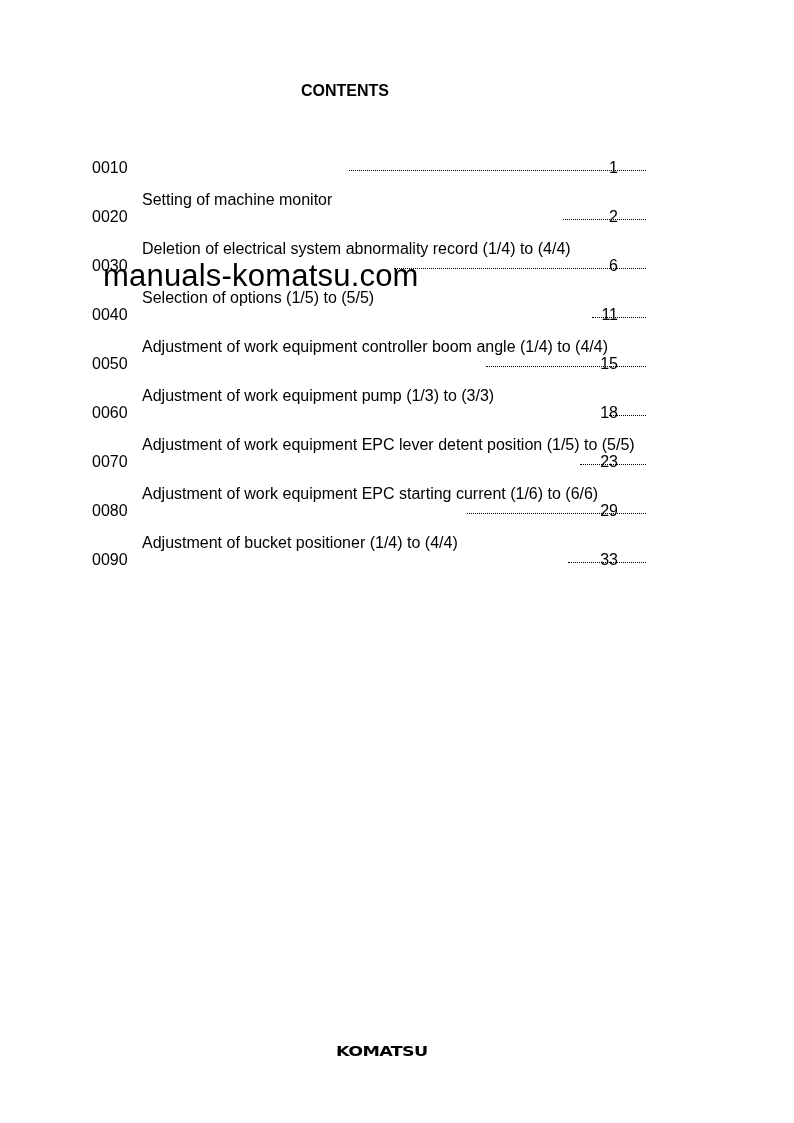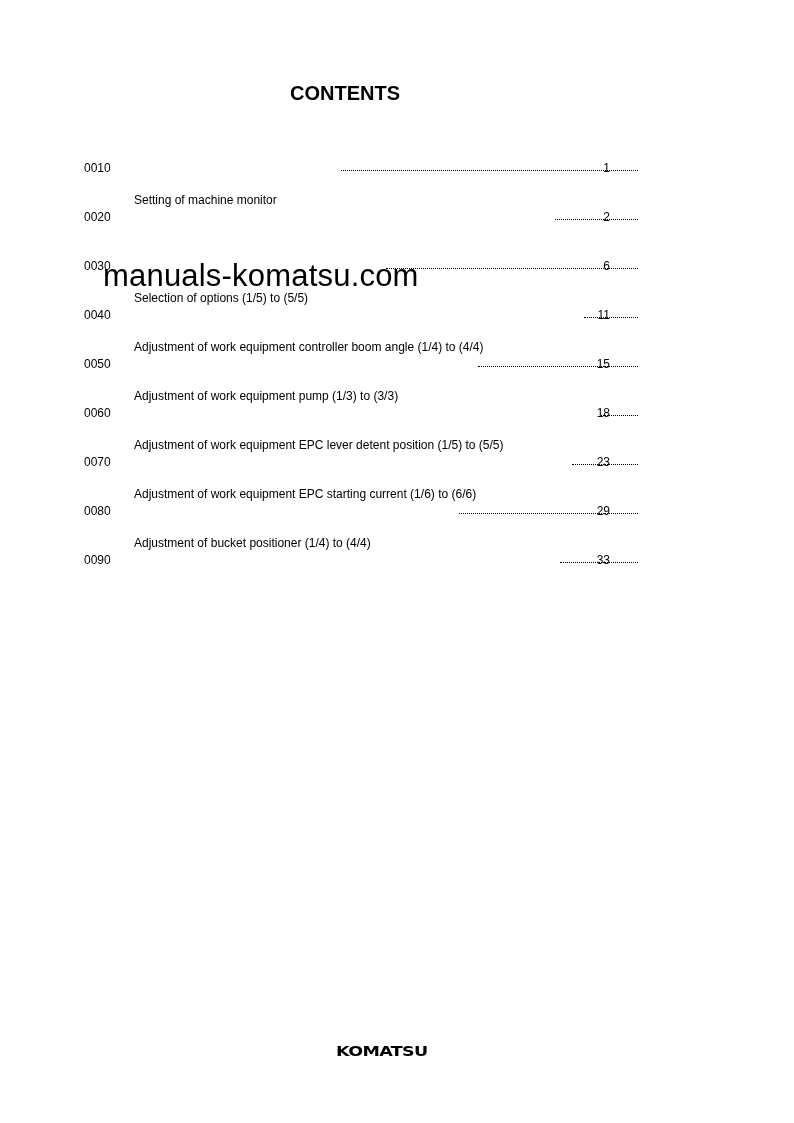--- a/index.html
+++ b/index.html
@@ -1,21 +1,21 @@
 <!DOCTYPE html>
 <html><head>
 <meta charset="utf-8">
 <style>
   html, body { margin: 0; padding: 0; background: #ffffff; }
   body { width: 794px; height: 1123px; position: relative; overflow: hidden;
          font-family: "Liberation Sans", "DejaVu Sans", sans-serif; color: #000; }
   .title { position: absolute; left: 0; width: 690px; top: 82px; text-align: center;
-           font-weight: bold; font-size: 20px; letter-spacing: 0px; }
+           font-weight: bold; font-size: 16px; letter-spacing: 0px; }
   .toc { position: absolute; left: 0; top: 0; width: 794px; }
-  .row { position: absolute; left: 4px; width: 724px; height: 20px; font-size: 12px; line-height: 20px; }
+  .row { position: absolute; left: 12px; width: 724px; height: 20px; font-size: 16px; line-height: 20px; }
   .code { position: absolute; left: 80px; top: 0; }
   .label { position: absolute; left: 130px; top: 0; white-space: nowrap; margin-top: 32px; }
   .leader { position: absolute; top: 12px; height: 0; border-bottom: 1.5px dotted #000; }
   .page { position: absolute; right: 118px; top: 0; text-align: right; }
   .watermark { position: absolute; left: 103px; top: 258px; font-size: 31px; color: #000;
                white-space: nowrap; letter-spacing: 0.2px; }
   .footer-logo { position: absolute; left: 336px; top: 1043px; font-size: 14px; font-weight: 900;
                  letter-spacing: -0.5px; font-family: "DejaVu Sans", sans-serif; transform: scaleX(1.25);
                  transform-origin: left center; }
 </style>
@@ -26,20 +26,21 @@
 
 <div class="toc">
   <div class="row" style="top:158px">
     <span class="code">0010</span>
     <span class="label">Setting of machine monitor</span>
     <span class="leader" style="left:337px;width:297px"></span>
     <span class="page">1</span>
   </div>
   <div class="row" style="top:207px">
     <span class="code">0020</span>
+    <span class="label">Deletion of electrical system abnormality record (1/4) to (4/4)</span>
     <span class="leader" style="left:551px;width:83px"></span>
     <span class="page">2</span>
   </div>
   <div class="row" style="top:256px">
     <span class="code">0030</span>
     <span class="label">Selection of options (1/5) to (5/5)</span>
     <span class="leader" style="left:382px;width:252px"></span>
     <span class="page">6</span>
   </div>
   <div class="row" style="top:305px">

